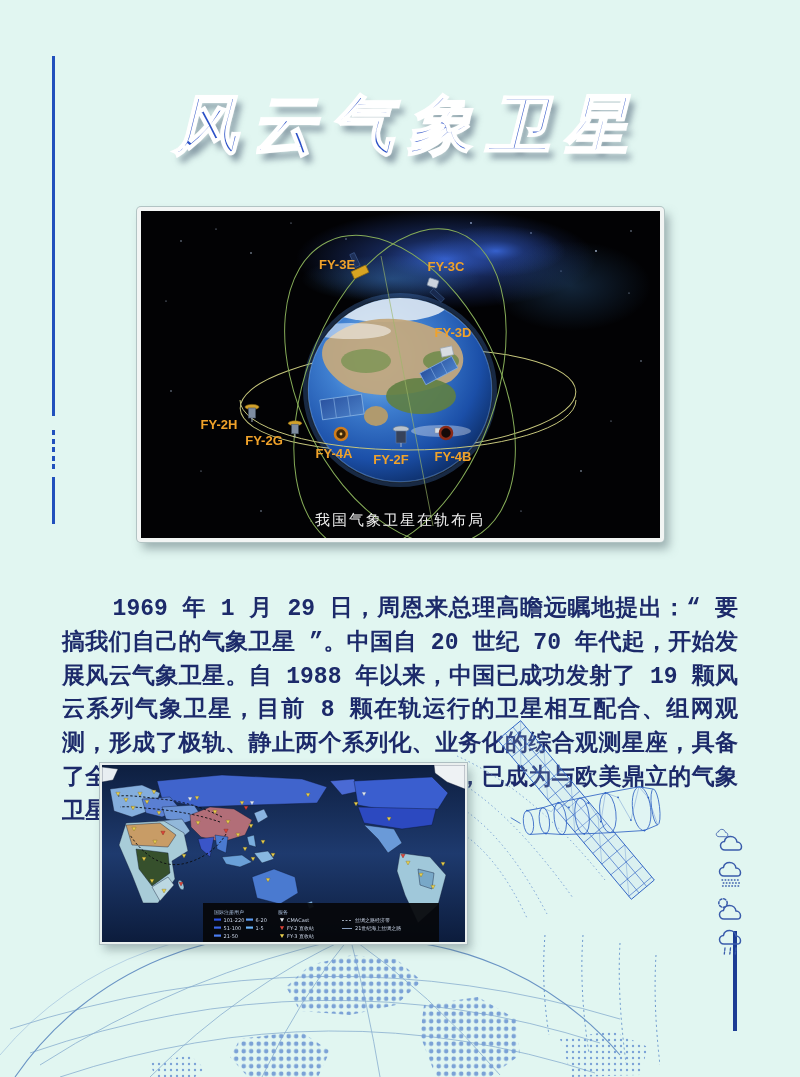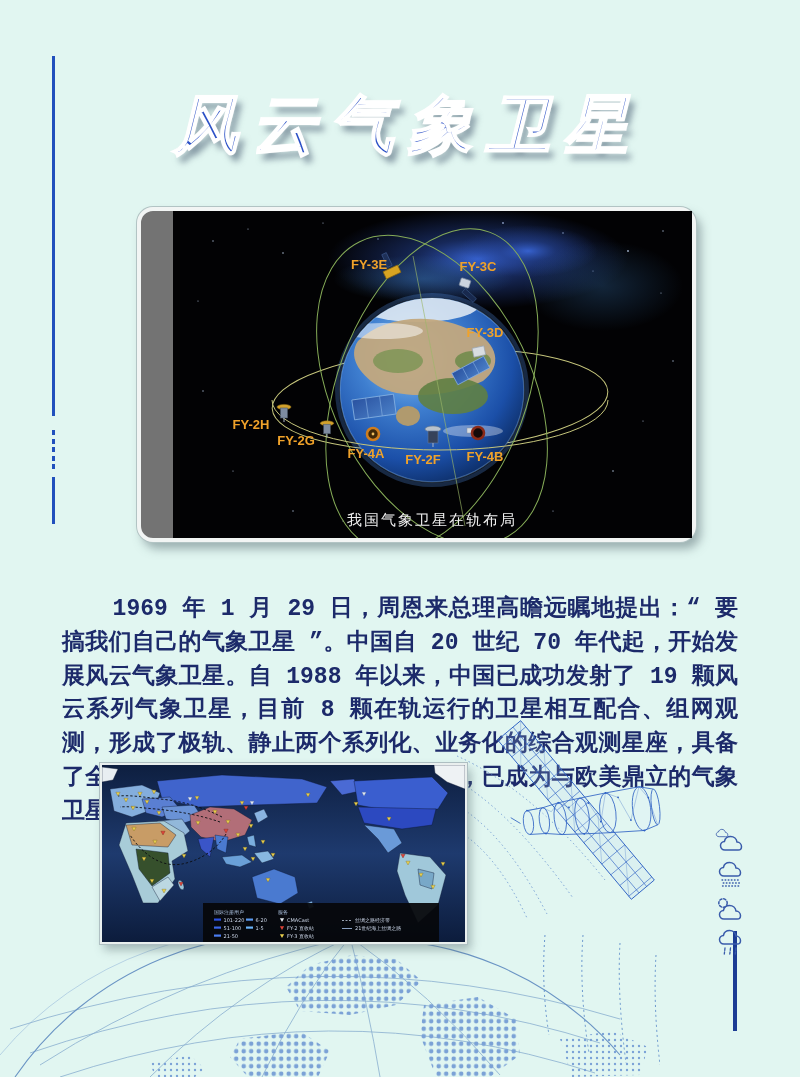--- a/index.html
+++ b/index.html
@@ -11,23 +11,23 @@
         background:repeating-linear-gradient(#2150bd 0 5px,transparent 5px 8.5px);}
   .vline-bot{position:absolute;left:52px;top:477px;width:3px;height:47px;background:#2150bd;}
   .vline-right{position:absolute;left:733px;top:931px;width:4px;height:100px;background:#1c3c94;}
   
   .title{position:absolute;top:82px;left:8px;width:100%;text-align:center;
         font-family:"Liberation Serif",serif;font-weight:bold;font-style:italic;
         font-size:64px;letter-spacing:14px;color:#2b50c6;
         -webkit-text-stroke:2px #ffffff;
         text-shadow:0 0 2px #fff,0 0 2px #fff,5px 7px 6px rgba(110,130,145,.8);}
   
-  .fig-orbit{position:absolute;left:137px;top:207px;width:519px;height:327px;background:#737373;
-        border:4px solid #f2f5f4;border-radius:16px;
-        box-shadow:0 0 0 1px #b2c4c4,5px 7px 10px rgba(90,110,115,.5);z-index:2;padding-left:32px;}
+  .fig-orbit{position:absolute;left:137px;top:207px;width:519px;height:327px;background:#ffffff;
+        border:4px solid #f2f5f4;border-radius:4px;
+        box-shadow:0 0 0 1px #b2c4c4,5px 7px 10px rgba(90,110,115,.5);z-index:2;}
   .fig-orbit svg{display:block;}
   .sat-lb{font:bold 13px "Liberation Sans",sans-serif;fill:#f0a22a;}
   .cap{font-family:"Liberation Serif",serif;font-size:15px;fill:#efefef;letter-spacing:2px;}
   
   .para{position:absolute;left:62px;top:570px;width:676px;
         font-family:Liberation Mono, monospace;font-size:23px;line-height:33.8px;
         color:#1c2a6a;text-align:justify;text-indent:2.2em;font-weight:bold;}
   
   .fig-map{position:absolute;left:100px;top:763px;width:363px;height:177px;background:#14284e;
         border:2px solid #e9efee;box-shadow:0 0 0 1px #aebfc2,4px 6px 9px rgba(90,110,115,.45);z-index:3;}

